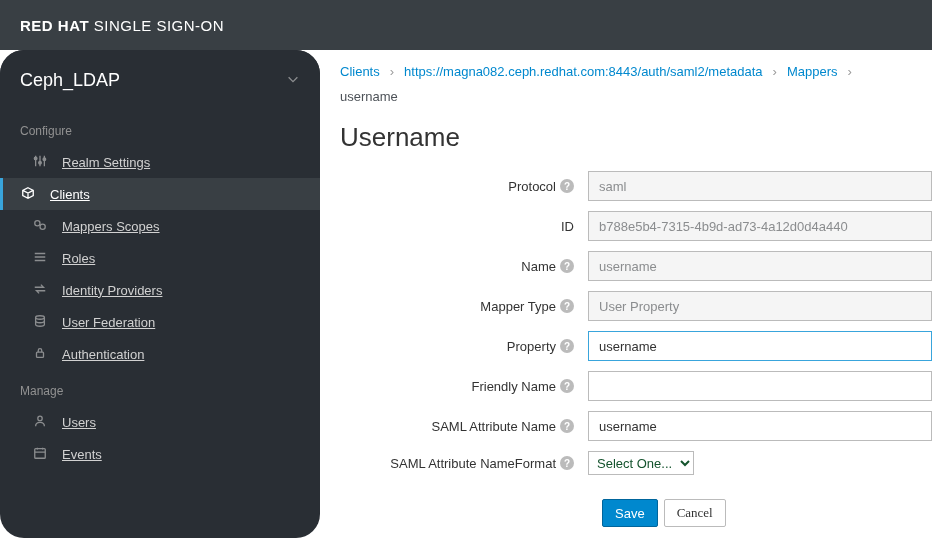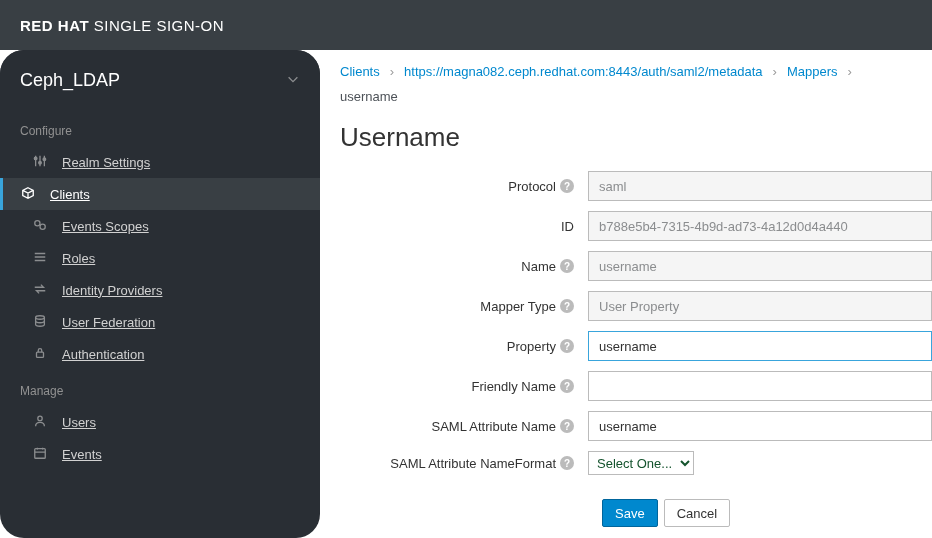--- a/index.html
+++ b/index.html
@@ -52,21 +52,21 @@
   .row .fld input[type=text], .row .fld input[readonly] {
     width: 100%; height: 30px; border: 1px solid #bbb; padding: 0 10px; font-size: 13px; color: #333;
   }
   .row .fld input[readonly] { background: #f5f5f5; color: #8b8d8f; }
   .row .fld input.active { border-color: #39a5dc; outline: none; }
   .row .fld select { height: 24px; border: 1px solid #bbb; padding: 0 4px; font-size: 13px; color: #14532d; background: #fff; }
 
   .actions { margin-left: 262px; margin-top: 24px; display: flex; gap: 6px; }
   .btn { height: 28px; padding: 0 12px; font-size: 13px; border-radius: 2px; cursor: pointer; }
   .btn-primary { background: #0088ce; color: #fff; border: 1px solid #00659c; }
-  .btn-default { background: #fff; color: #333; border: 1px solid #bbb; }
+  .btn-default { background: #fff; color: #333; border: 1px solid #bbb; font-family: Liberation Serif, serif; }
 </style>
 </head>
 <body>
 
 <div class="header">
   <span class="brand">
     <span class="b1">RED HAT</span><span class="b2"> SINGLE SIGN-ON</span>
   </span>
 </div>
 
@@ -105,21 +105,21 @@
       <span>Clients</span>
     </div>
 
     <div class="nav-item">
       <span class="icon">
         <svg class="ic" viewBox="0 0 16 16">
             <circle cx="5" cy="6" r="3"></circle>
             <circle cx="11" cy="10" r="3"></circle>
           </svg>
       </span>
-      <span>Events Scopes</span>
+      <span>Mappers Scopes</span>
     </div>
 
     <div class="nav-item">
       <span class="icon">
         <svg class="ic" viewBox="0 0 16 16">
             <path d="M2 4h12M2 8h12M2 12h12"></path>
           </svg>
       </span>
       <span>Roles</span>
     </div>

